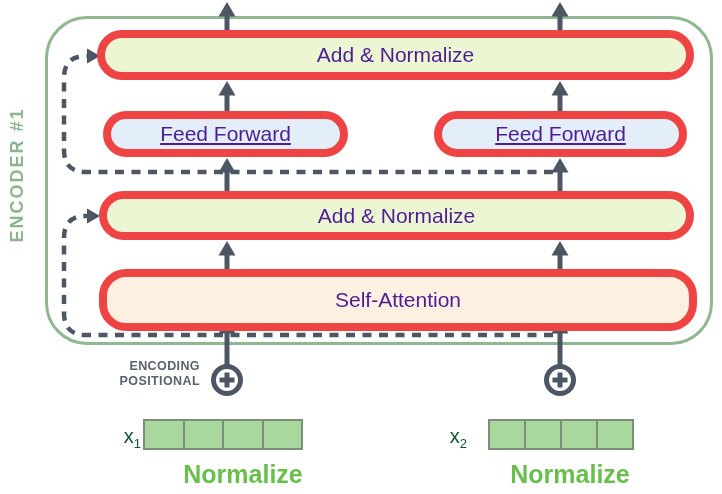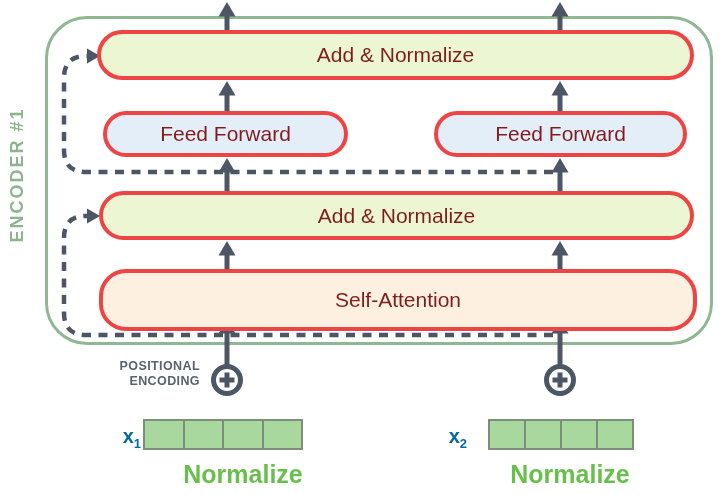--- a/index.html
+++ b/index.html
@@ -27,47 +27,47 @@
     font-size:18px;font-weight:bold;
     letter-spacing:2px;
     color:#8cb48e;
   }
   
   svg.connections{position:absolute;left:0;top:0;width:722px;height:494px;}
   
   .pill{
     position:absolute;
     box-sizing:border-box;
-    border:4px solid #ef4444;
+    border:8px solid #ef4444;
     border-radius:27px;
     display:flex;align-items:center;justify-content:center;
     font-size:21px;
-    color:#7f1d1d;
+    color:#4c1d95;
     background:#fff;
   }
   .pill.green{background:#edf6d2;}
-  .pill.blue{background:#e4eef9;}
+  .pill.blue{background:#e4eef9;text-decoration:underline;}
   .pill.peach{background:#fdf0e0;}
   
   .pos-enc{
     position:absolute;
     left:85px;top:359px;width:115px;
     text-align:right;
     font-size:12.5px;font-weight:bold;
     letter-spacing:0.4px;
     line-height:15px;
     color:#59626e;
   }
   
   .xlabel{
     position:absolute;
     width:46px;
     text-align:right;
-    font-size:20px;font-weight:bold;
-    color:#0369a1;
+    font-size:20px;font-weight:normal;
+    color:#14532d;
   }
   .xlabel sub{font-size:13px;}
   .vec{
     position:absolute;
     box-sizing:border-box;
     height:31px;
     border:2px solid #7e8e7c;
     background:#a9d89e;
     display:flex;
   }
@@ -154,22 +154,22 @@
 
   <div class="pill green" style="left:99px;top:191px;width:595px;height:49px;">
     <span>Add &amp; Normalize</span>
   </div>
 
   <div class="pill peach" style="left:99px;top:269px;width:598px;height:62px;">
     <span>Self-Attention</span>
   </div>
 
   <div class="pos-enc">
+    <div>ENCODING</div>
     <div>POSITIONAL</div>
-    <div>ENCODING</div>
   </div>
 
   <div class="xlabel" style="left:95px;top:425px;">
     <span>x</span><sub>1</sub>
   </div>
   <div class="vec" style="left:143px;top:419px;width:160px;">
     <div class="cell"></div>
     <div class="cell"></div>
     <div class="cell"></div>
     <div class="cell"></div>

